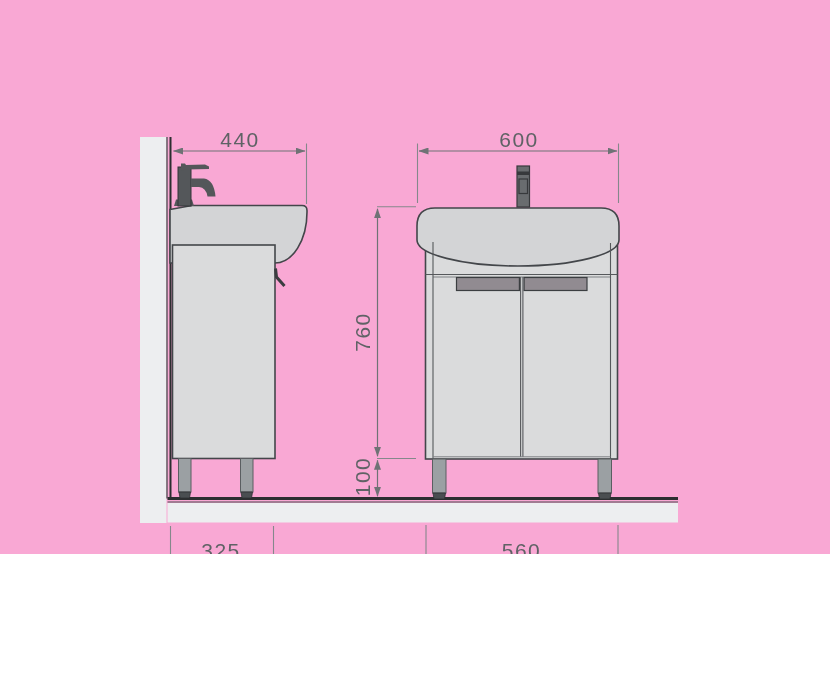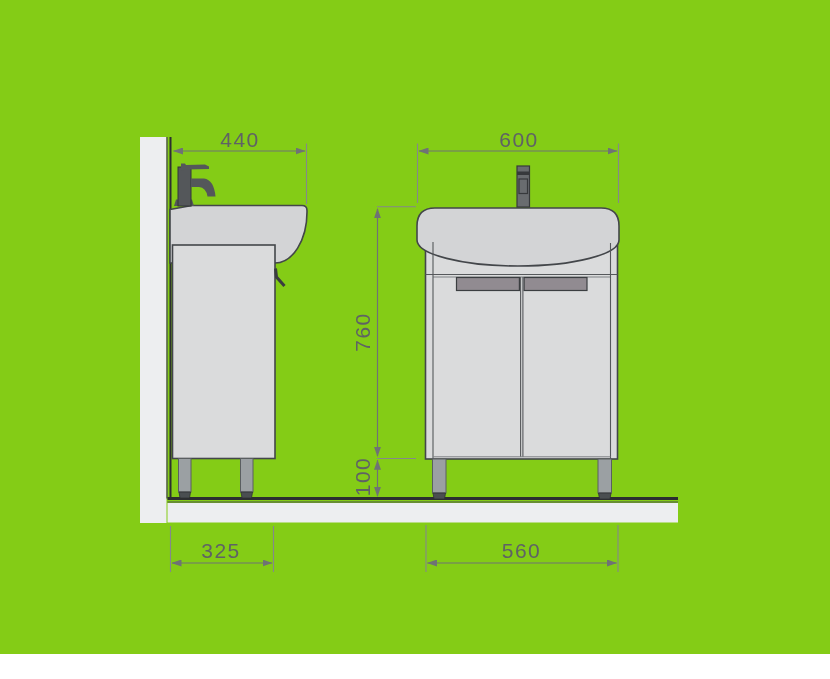--- a/index.html
+++ b/index.html
@@ -1,19 +1,19 @@
 <!DOCTYPE html>
 <html><head>
 <meta charset="utf-8">
 <style>
   html,body{margin:0;padding:0;background:#ffffff;}
   .stage{
     position:relative;
-    width:830px;height:654px;
-    background:#84cc16;
+    width:830px;height:554px;
+    background:#f9a8d4;
     overflow:hidden;
     font-family:"Liberation Sans", sans-serif;
   }
   svg{display:block;}
   .dim-text{
     font-family:"Liberation Sans", sans-serif;
     font-size:21px;
     letter-spacing:1.5px;
     fill:#5f6265;
   }

